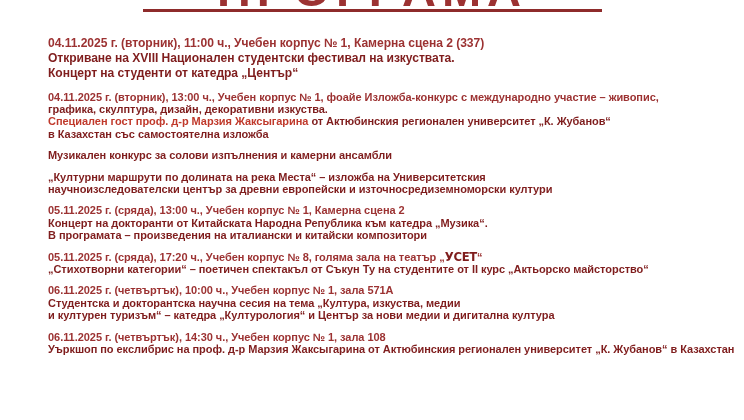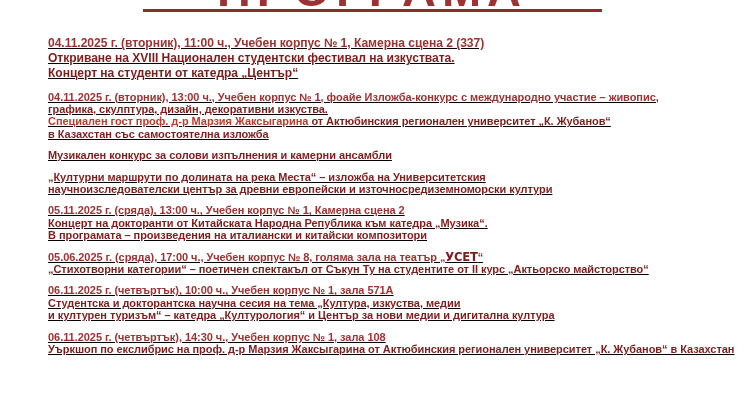--- a/index.html
+++ b/index.html
@@ -44,21 +44,20 @@
   
   #program {
     position: absolute;
     top: 36px;
     left: 48px;
     width: 690px;
   }
 
   .entry {
     margin: 0 0 9px 0;
-    text-decoration: underline;
   }
   .entry:last-child {
     margin-bottom: 0;
   }
 
   .line {
     margin: 0;
     padding: 0;
     white-space: nowrap;
   }
@@ -120,21 +119,21 @@
     <div class="line c-body">научноизследователски център за древни европейски и източносредиземноморски култури</div>
   </div>
 
   <div class="entry">
     <div class="line c-date">05.11.2025 г. (сряда), 13:00 ч., Учебен корпус № 1, Камерна сцена 2</div>
     <div class="line c-body">Концерт на докторанти от Китайската Народна Република към катедра „Музика“.</div>
     <div class="line c-body">В програмата – произведения на италиански и китайски композитори</div>
   </div>
 
   <div class="entry">
-    <div class="line c-date"><span>05.06.2025 г. (сряда), 17:00 ч., Учебен корпус № 8, голяма зала на театър „</span><span class="c-brand c-body">УСЕТ</span><span>“</span></div>
+    <div class="line c-date"><span>05.11.2025 г. (сряда), 17:20 ч., Учебен корпус № 8, голяма зала на театър „</span><span class="c-brand c-body">УСЕТ</span><span>“</span></div>
     <div class="line c-body">„Стихотворни категории“ – поетичен спектакъл от Съкун Ту на студентите от II курс „Актьорско майсторство“</div>
   </div>
 
   <div class="entry">
     <div class="line c-date">06.11.2025 г. (четвъртък), 10:00 ч., Учебен корпус № 1, зала 571А</div>
     <div class="line c-body">Студентска и докторантска научна сесия на тема „Култура, изкуства, медии</div>
     <div class="line c-body"> и културен туризъм“ – катедра „Културология“ и Център за нови медии и дигитална култура</div>
   </div>
 
 

